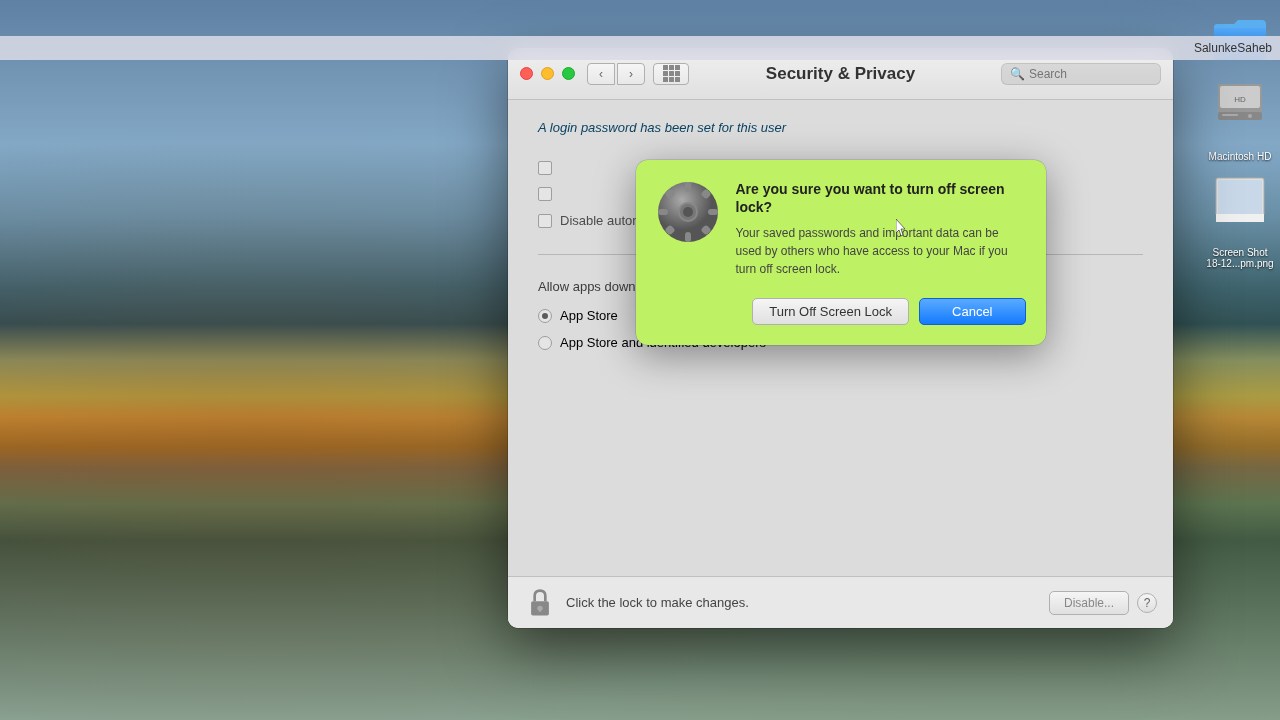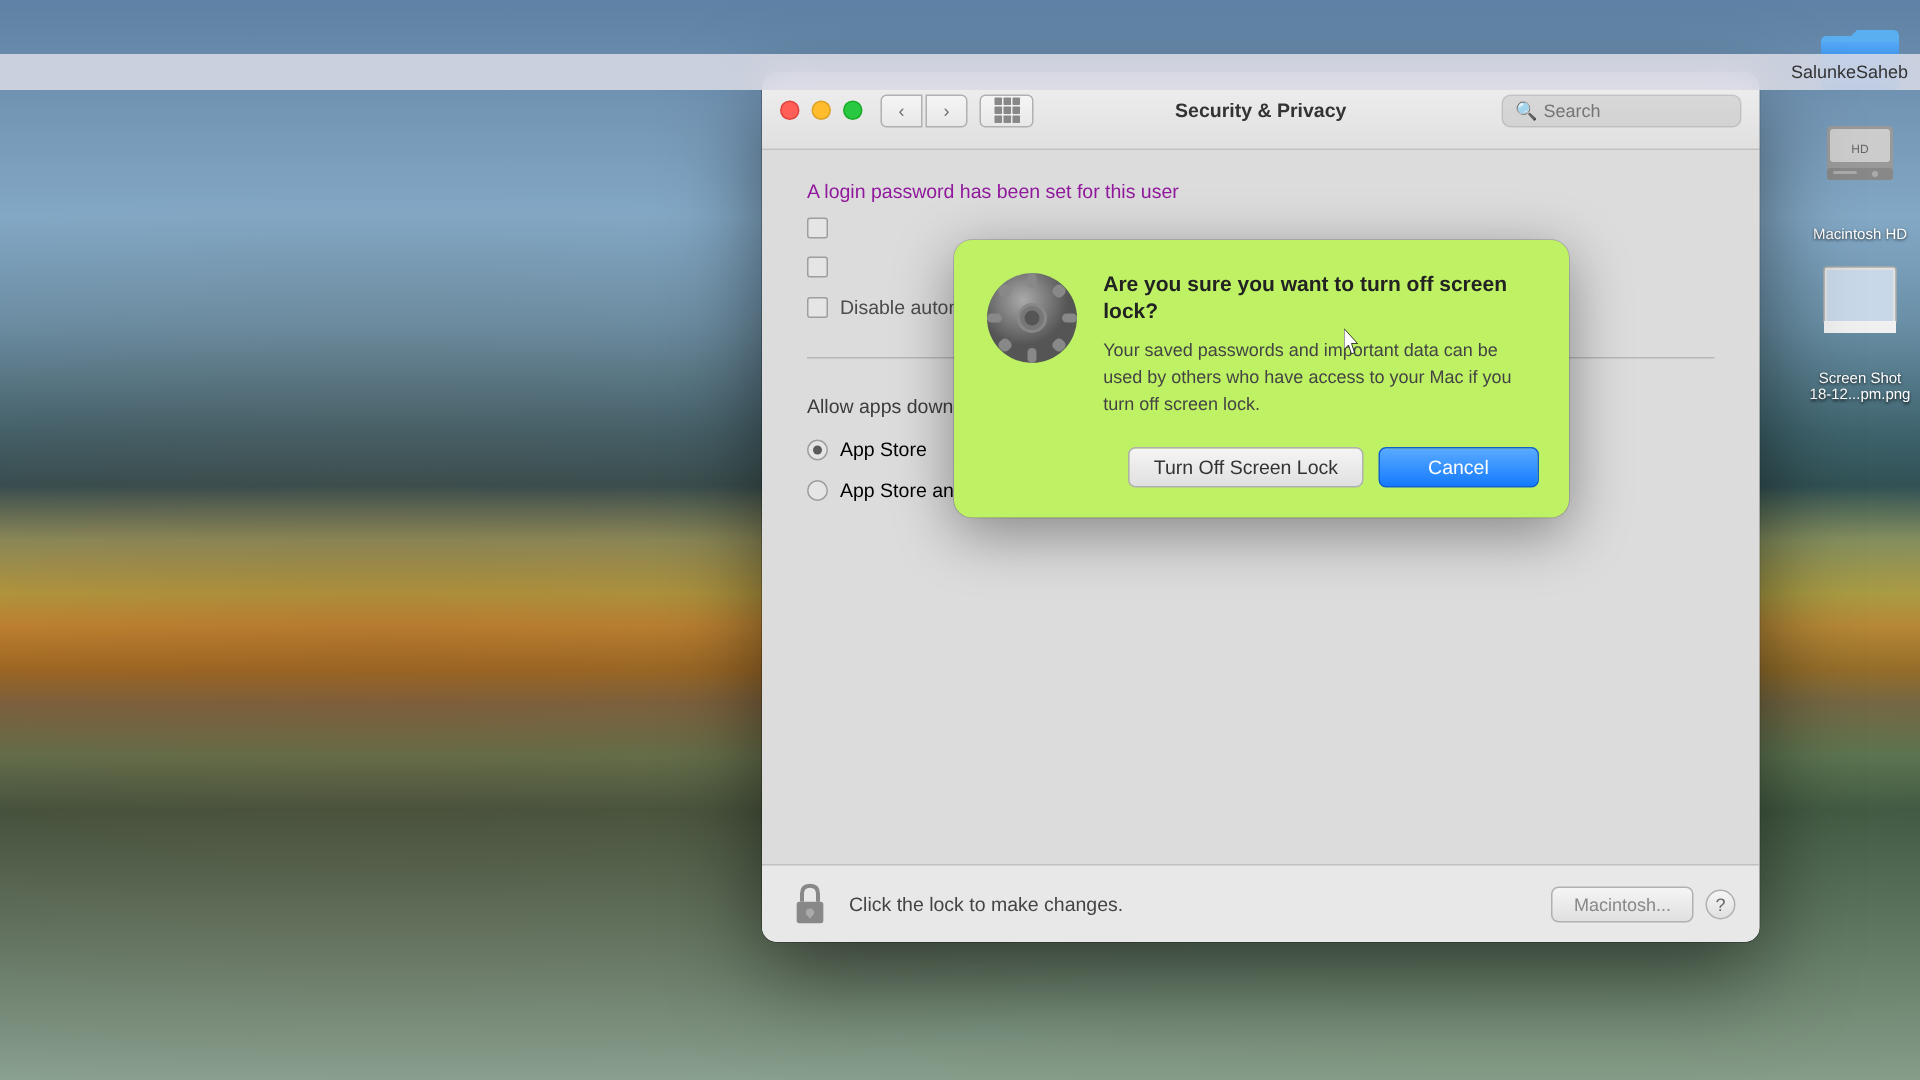--- a/index.html
+++ b/index.html
@@ -186,21 +186,21 @@
       width: 5px;
       height: 5px;
       background: #888;
       border-radius: 0.5px;
     }
 
     .window-title {
       position: absolute;
       left: 50%;
       transform: translateX(-50%);
-      font-size: 13px;
+      font-size: 17px;
       font-weight: 600;
       color: #333;
       text-align: right;
     }
 
     .search-box {
       margin-left: auto;
       display: flex;
       align-items: center;
       background: rgba(0,0,0,0.08);
@@ -237,22 +237,23 @@
     .settings-content {
       flex: 1;
       padding: 20px 30px;
       display: flex;
       flex-direction: column;
       gap: 8px;
     }
 
     .login-text {
       font-size: 13px;
-      color: #a21caf;
-      margin-bottom: 0;
+      color: #0c4a6e;
+      margin-bottom: 16px;
+      font-style: italic;
     }
 
     .checkbox-item {
       display: flex;
       align-items: center;
       gap: 8px;
       padding: 2px 0;
     }
 
     .checkbox {
@@ -666,21 +667,21 @@
     <div class="lock-icon-container">
       <svg class="lock-svg" viewBox="0 0 28 36">
         <rect x="4" y="16" width="20" height="16" rx="2" fill="#888"></rect>
         <path d="M8 16 L8 10 Q8 4 14 4 Q20 4 20 10 L20 16" fill="none" stroke="#888" stroke-width="3"></path>
         <circle cx="14" cy="24" r="3" fill="#aaa"></circle>
         <rect x="13" y="24" width="2" height="4" fill="#aaa"></rect>
       </svg>
     </div>
     <span class="lock-text">Click the lock to make changes.</span>
     <div class="bottom-buttons">
-      <button class="advanced-btn">Macintosh...</button>
+      <button class="advanced-btn">Disable...</button>
       <div class="help-btn">?</div>
     </div>
   </div>
 </div>
 
 <div style="position:absolute; left:896px; top:219px; width:12px; height:18px; pointer-events:none; z-index:999;">
   <svg viewBox="0 0 12 18" width="12" height="18">
     <polygon points="0,0 0,14 3,11 5,17 7,16 5,10 9,10" fill="white" stroke="black" stroke-width="0.5"></polygon>
   </svg>
 </div>

